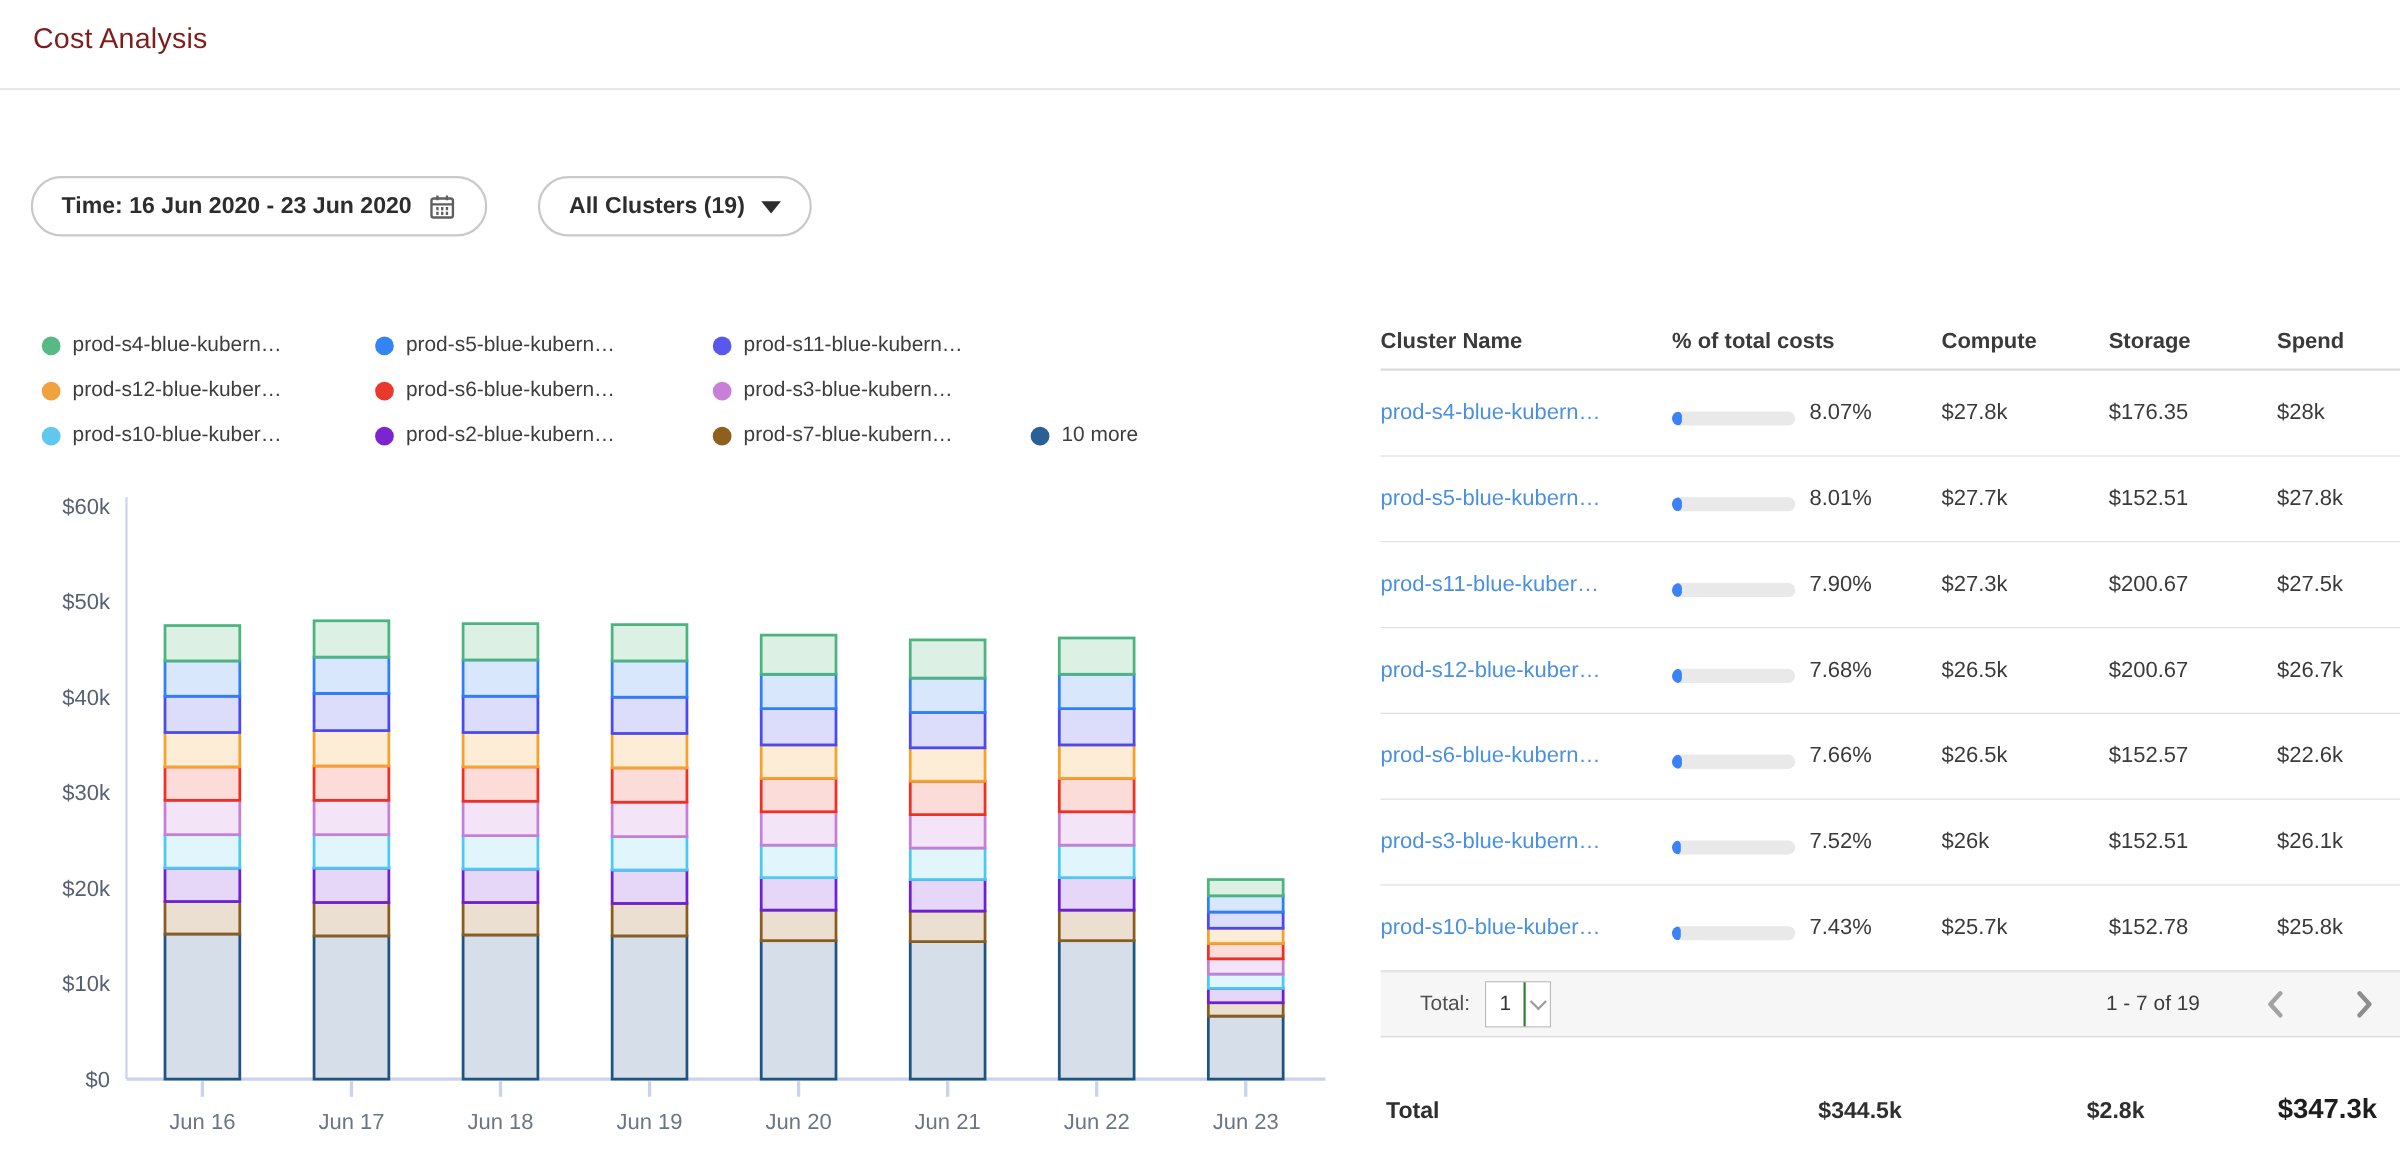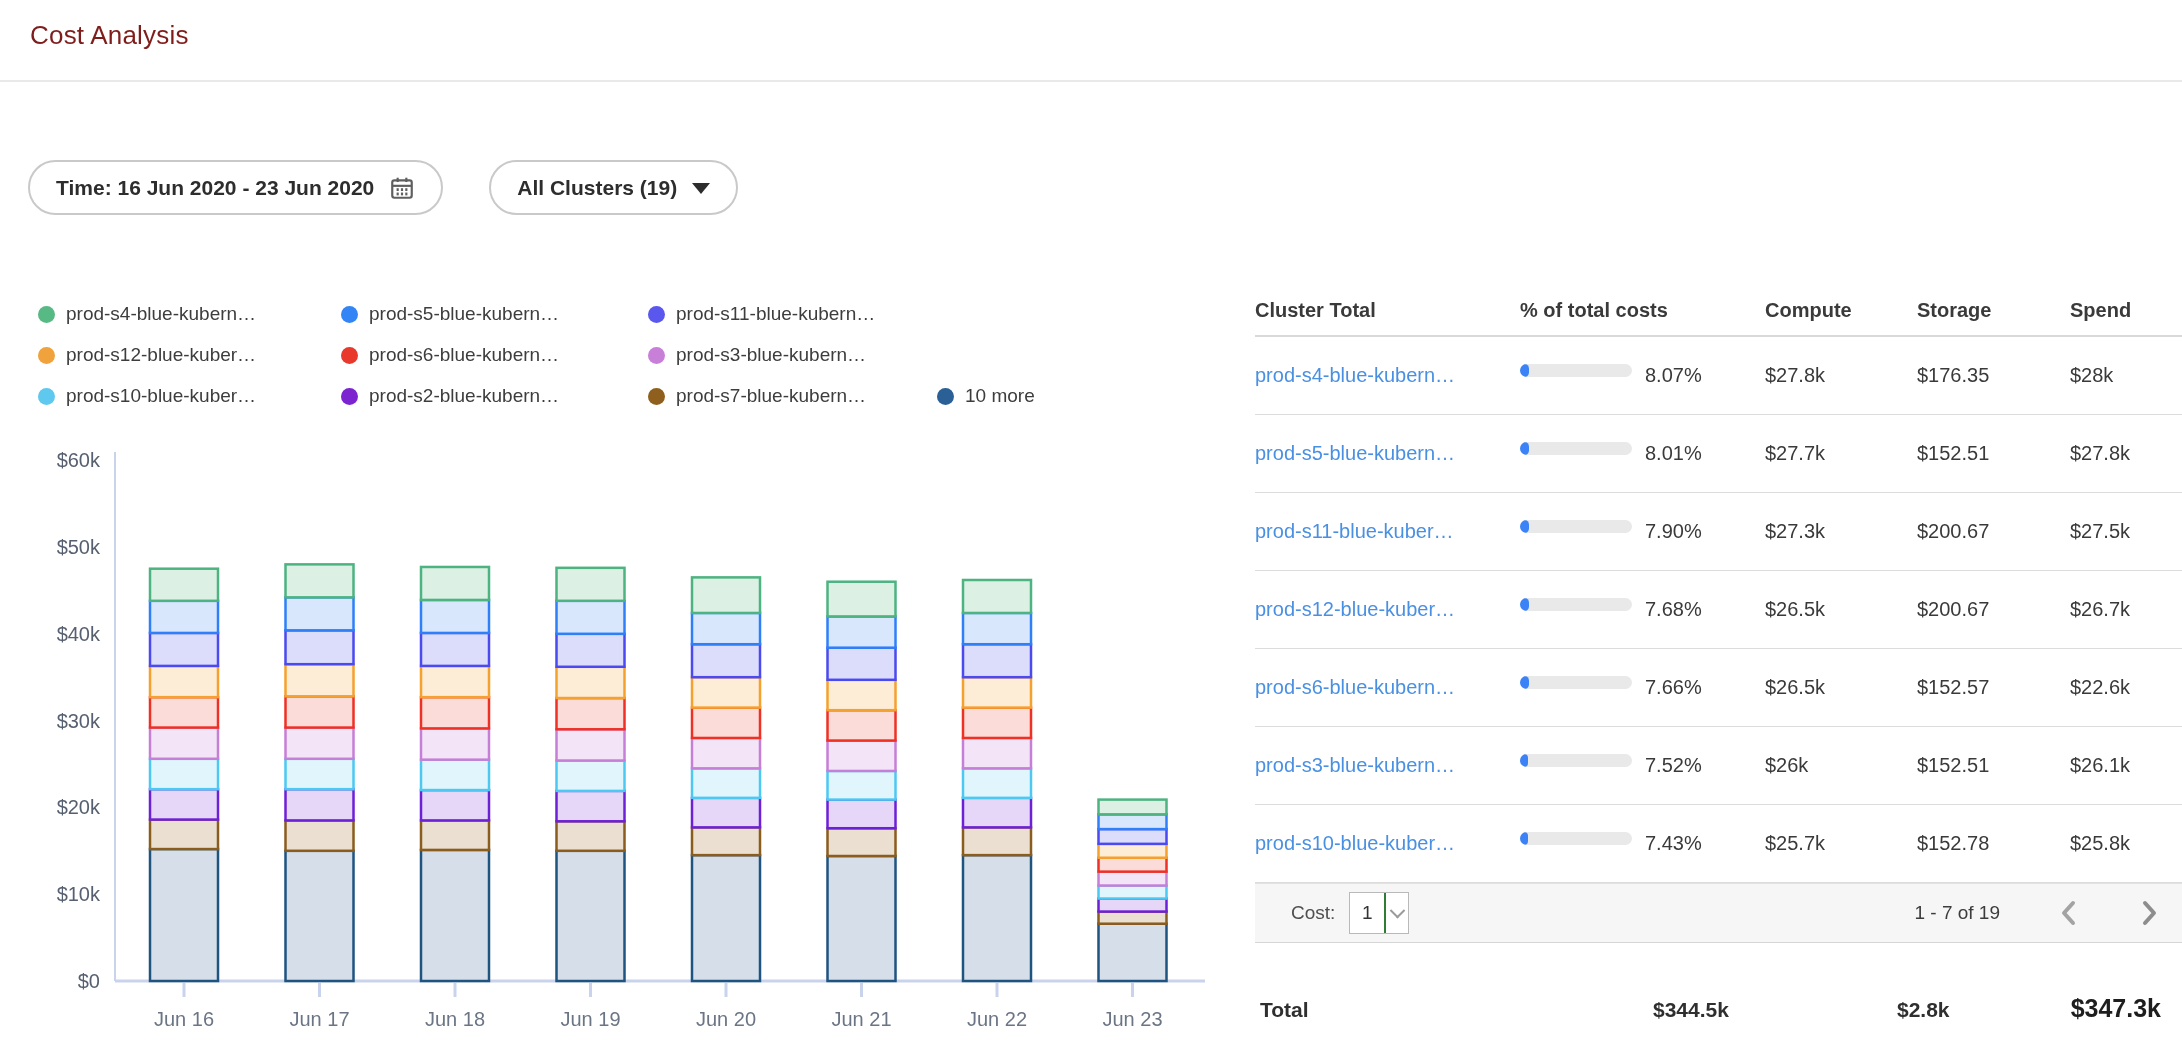--- a/index.html
+++ b/index.html
@@ -29,21 +29,21 @@
   .chart-wrap { position:absolute; left:0; top:430px; width:1240px; height:622px; }
 
   
   .table-panel { position:absolute; left:1255px; top:285px; width:927px; }
   .t-header, .t-row { display:grid; grid-template-columns:265px 245px 152px 153px 112px; align-items:center; }
   .t-header { height:52px; border-bottom:2px solid #d9d9d9; }
   .t-header .th { font-size:20px; font-weight:600; color:#3a3a3a; }
   .t-row { height:78px; border-bottom:1px solid #dcdcdc; }
   .cell { font-size:20px; color:#3a3a3a; white-space:nowrap; overflow:hidden; }
   .cluster-link { color:#4a90e2; text-decoration:none; font-size:20px; white-space:nowrap; overflow:hidden; display:block; padding-right:14px; cursor:pointer; }
-  .pct-cell { display:flex; align-items:flex-start; gap:13px; }
+  .pct-cell { display:flex; align-items:flex-end; gap:13px; }
   .pct-track { width:112px; height:13px; border-radius:7px; background:#e9e9e9; position:relative; overflow:hidden; flex:0 0 112px; }
   .pct-fill { position:absolute; left:0; top:0; bottom:0; background:#3b82f6; border-radius:7px; }
 
   
   .pagination {
     position:absolute; left:1255px; top:883px; width:927px; height:60px;
     background:#f6f6f6; border-top:1px solid #e2e2e2; border-bottom:1px solid #d6d6d6;
     display:flex; align-items:center;
   }
   .page-label { margin-left:36px; font-size:19px; color:#4f4f4f; }
@@ -245,21 +245,21 @@
         <rect x="1098.5" y="427.744" width="68" height="13.888" fill="#fcdcd9" stroke="#ee3124" stroke-width="2.5"></rect>
         <rect x="1098.5" y="413.856" width="68" height="13.888" fill="#fdecd6" stroke="#f5a12f" stroke-width="2.5"></rect>
         <rect x="1098.5" y="399.1" width="68" height="14.755999999999998" fill="#dcdcfb" stroke="#4a4af0" stroke-width="2.5"></rect>
         <rect x="1098.5" y="384.34400000000005" width="68" height="14.755999999999998" fill="#d9e7fd" stroke="#2f80f8" stroke-width="2.5"></rect>
         <rect x="1098.5" y="369.588" width="68" height="14.755999999999998" fill="#dcf0e4" stroke="#4db381" stroke-width="2.5"></rect>
       </svg>
   </div>
 
   <div class="table-panel">
     <div class="t-header" id="t-header">
-        <div class="th">Cluster Total</div>
+        <div class="th">Cluster Name</div>
         <div class="th">% of total costs</div>
         <div class="th">Compute</div>
         <div class="th">Storage</div>
         <div class="th">Spend</div>
       </div>
     <div id="t-body">
         <div class="t-row">
           <div class="cell">
             <a class="cluster-link" style="color: rgb(74, 144, 226);">prod-s4-blue-kubern…</a>
           </div>
@@ -354,21 +354,21 @@
             <span>7.43%</span>
           </div>
           <div class="cell">$25.7k</div>
           <div class="cell">$152.78</div>
           <div class="cell">$25.8k</div>
         </div>
       </div>
   </div>
 
   <div class="pagination">
-    <span class="page-label">Cost:</span>
+    <span class="page-label">Total:</span>
     <div class="page-select">
       <span class="page-num">1</span>
       <span class="page-select-divider"></span>
       <span class="page-caret">
           <span class="chev-small"></span>
         </span>
     </div>
     <span class="range-text">1 - 7 of 19</span>
     <button class="pg-btn">
       <svg width="22" height="30" viewBox="0 0 22 30" fill="none" stroke="#a3a3a3" stroke-width="4" stroke-linecap="round" stroke-linejoin="round">

